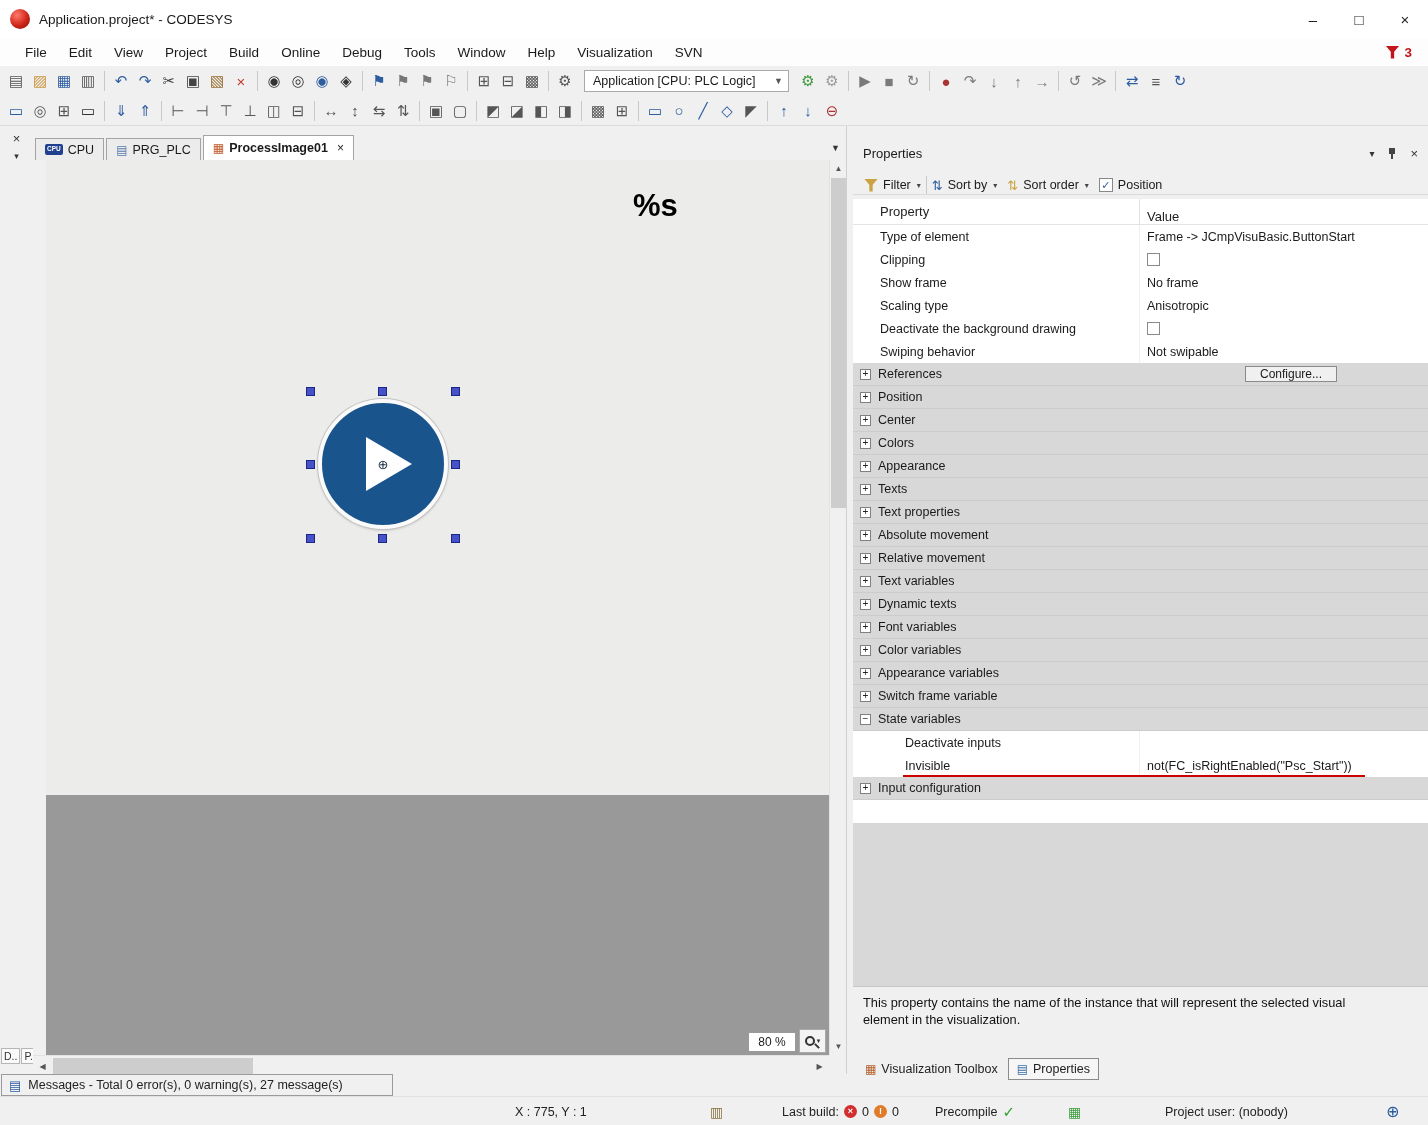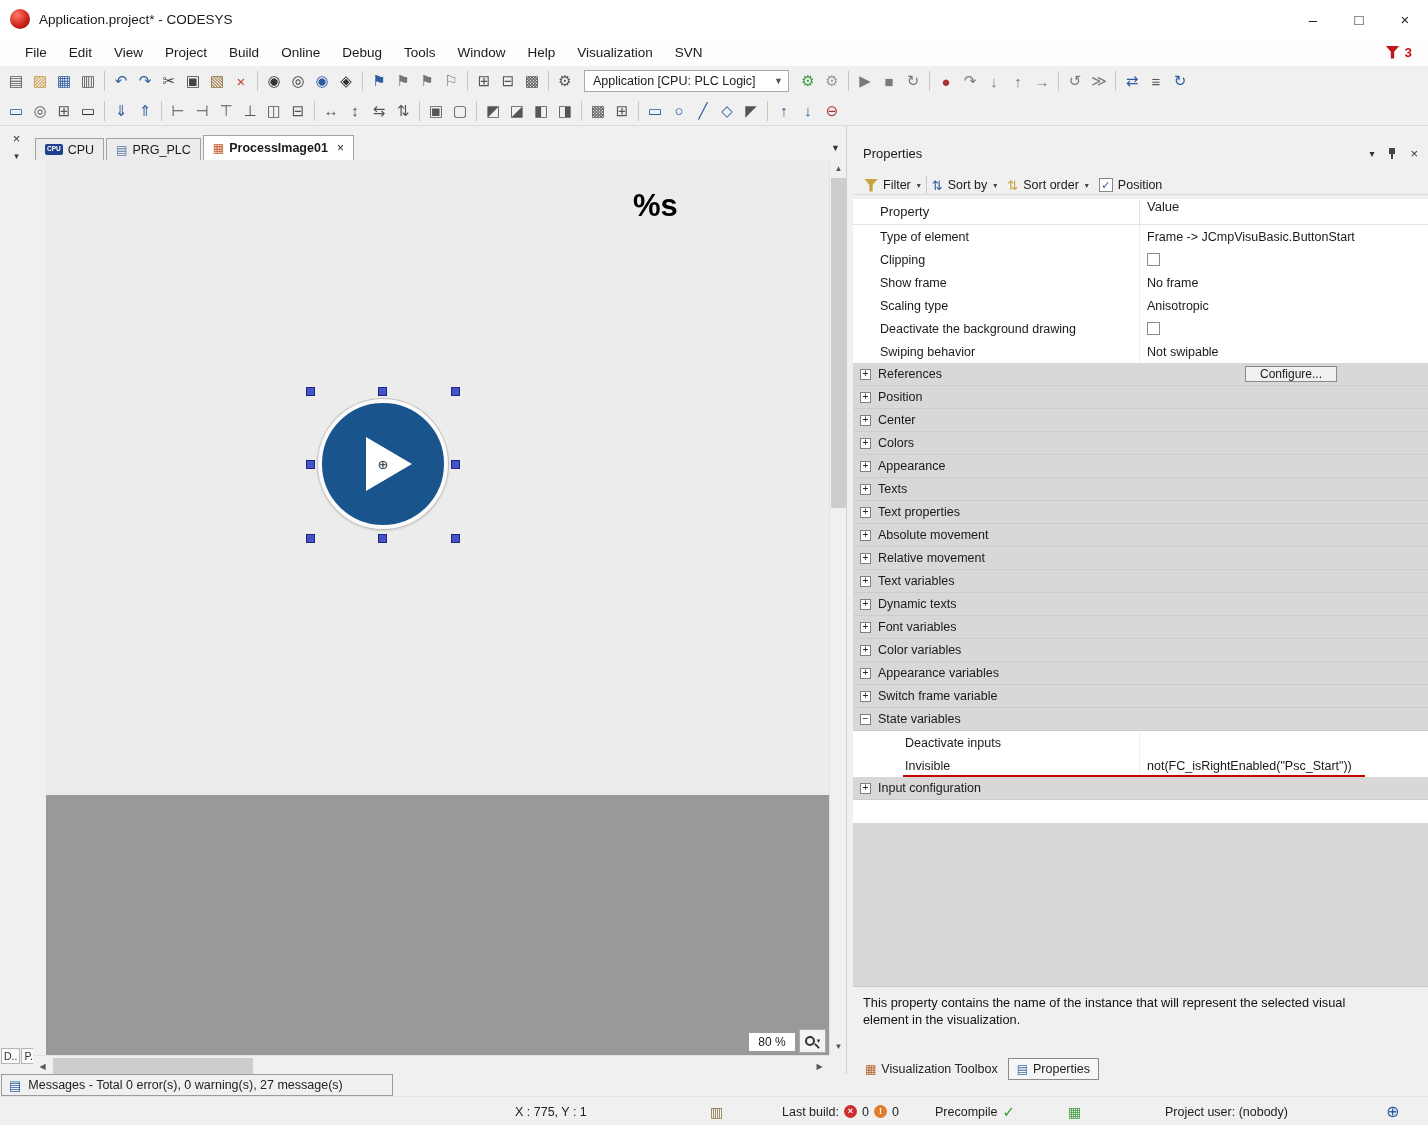--- a/index.html
+++ b/index.html
@@ -94,21 +94,21 @@
 
 .panel-toolbar{position:absolute;left:0;top:26px;width:100%;height:29px;display:flex;align-items:flex-end;padding:0 6px;border-bottom:1px solid #dadada;font-size:12.5px}
 .pt-item{display:flex;align-items:center;gap:5px;padding:2px 5px}
 .pt-caret{font-size:8px;color:#444;margin-left:1px}
 .pt-sep{width:1px;height:18px;background:#c8c8c8}
 .pt-glyph{color:#2d5d9f;font-size:13px;line-height:1}
 .checkbox{width:14px;height:14px;border:1px solid #888;background:#fff;display:flex;align-items:center;justify-content:center;font-size:11px;color:#2d5d9f;font-weight:bold}
 
 
 .pgrid{position:absolute;left:0;top:59px;width:575px;height:624px;background:#fff}
-.pg-header{display:flex;height:26px;background:#fff;border-bottom:1px solid #e3e3e3;align-items:flex-start;color:#222}
+.pg-header{display:flex;height:26px;background:#fff;border-bottom:1px solid #e3e3e3;align-items:flex-end;color:#222}
 .pg-header .col-name{width:287px;padding-left:27px;border-right:1px solid #e3e3e3;height:100%;display:flex;align-items:center}
 .pg-header .col-value{flex:1;padding-left:7px}
 .pg-row{display:flex;height:23px;align-items:stretch;font-size:12.5px;background:#fff;position:relative}
 .pg-name{width:287px;display:flex;align-items:center;padding-left:27px;border-right:1px solid #efefef;overflow:hidden;white-space:nowrap}
 .pg-value{flex:1;display:flex;align-items:center;padding-left:7px;overflow:hidden;white-space:nowrap}
 .pg-row.kind-group,.pg-row.kind-group-open{background:#d8d8d8;border-bottom:1px solid #cccccc}
 .pg-row.kind-group .pg-name,.pg-row.kind-group-open .pg-name{padding-left:7px;border-right:none}
 .pg-row.kind-child .pg-name{padding-left:52px}
 .pg-expander{width:11px;height:11px;border:1px solid #808080;background:#fff;display:flex;align-items:center;justify-content:center;font-size:10px;line-height:1;margin-right:7px;color:#222;flex:none}
 .pg-checkbox{width:13px;height:13px;border:1px solid #8a8a8a;background:#fff;display:inline-block}

